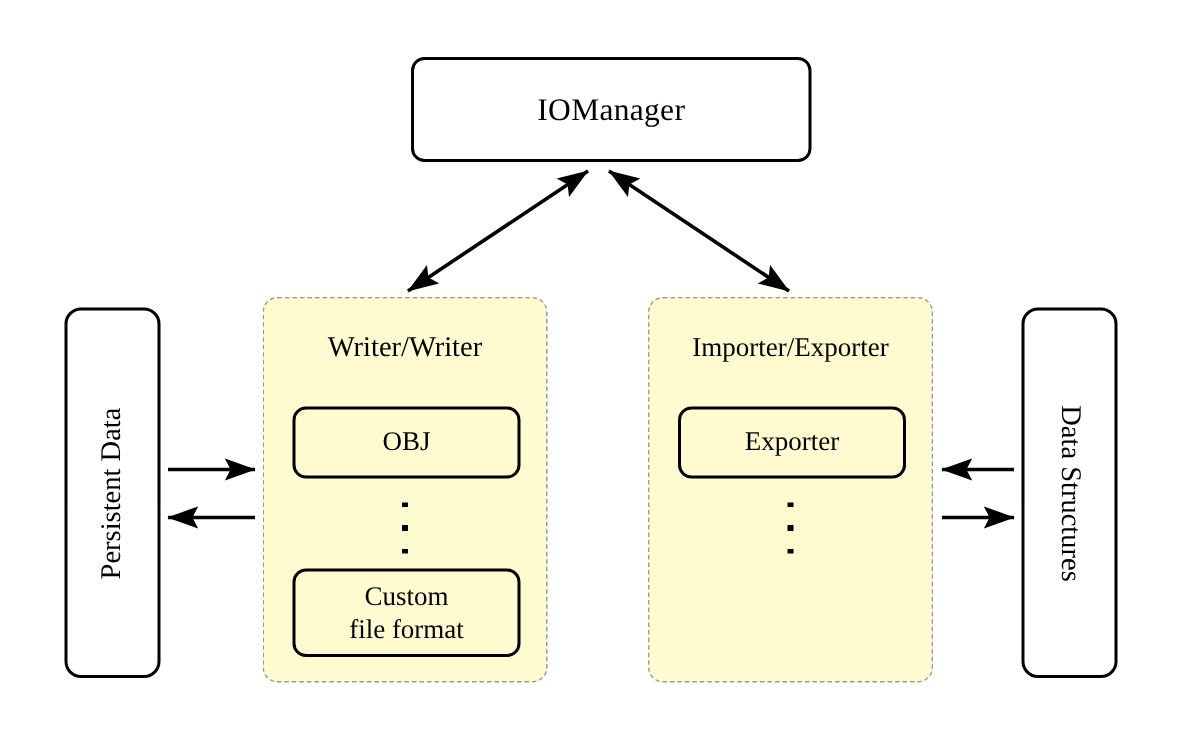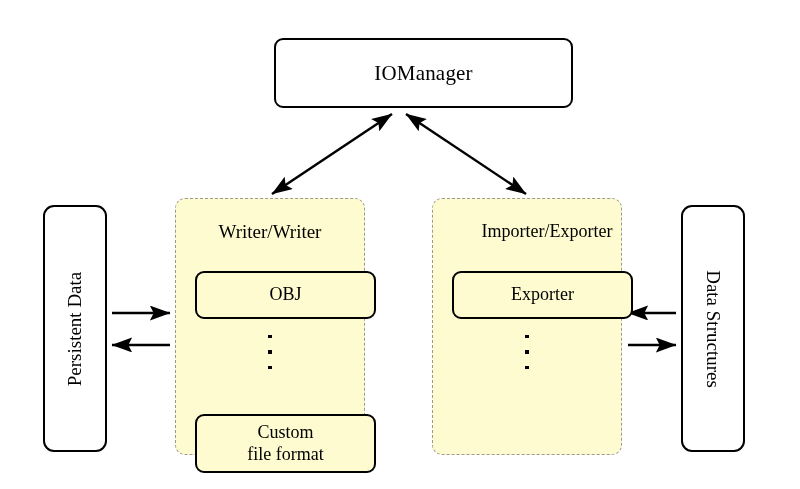--- a/index.html
+++ b/index.html
@@ -24,21 +24,21 @@
     width: 800px;
     height: 489px;
     pointer-events: none;
   }
 
   
   .manager-box {
     position: absolute;
     left: 274px;
     top: 38px;
-    width: 299px;
+    width: 267px;
     height: 70px;
     box-sizing: border-box;
     background: #ffffff;
     border: 2.6px solid #000000;
     border-radius: 9px;
     display: flex;
     align-items: center;
     justify-content: center;
   }
   .manager-box .label {
@@ -63,40 +63,40 @@
 
   .group-title {
     position: absolute;
     top: 22px;
     left: 0;
     width: 100%;
     text-align: center;
     font-size: 19px;
     white-space: nowrap;
   }
-  #panel-importer-exporter .group-title { font-size: 18px; margin-left: 20px; }
+  #panel-importer-exporter .group-title { font-size: 18px; }
 
   
   .item-box {
     position: absolute;
     left: 19px;
-    width: 181px;
+    width: 152px;
     box-sizing: border-box;
     background: #fdfbcf;
     border: 2.6px solid #000000;
     border-radius: 9px;
     display: flex;
     align-items: center;
     justify-content: center;
     text-align: center;
     line-height: 1.18;
     font-size: 18px;
   }
   .item-box.top    { top: 72px; height: 48px; }
-  .item-box.bottom { top: 180px; height: 59px; margin-top: 35px; }
+  .item-box.bottom { top: 180px; height: 59px; }
 
   
   .vdots {
     position: absolute;
     top: 134px;
     left: 0;
     width: 100%;
     height: 38px;
     display: flex;
     flex-direction: column;

